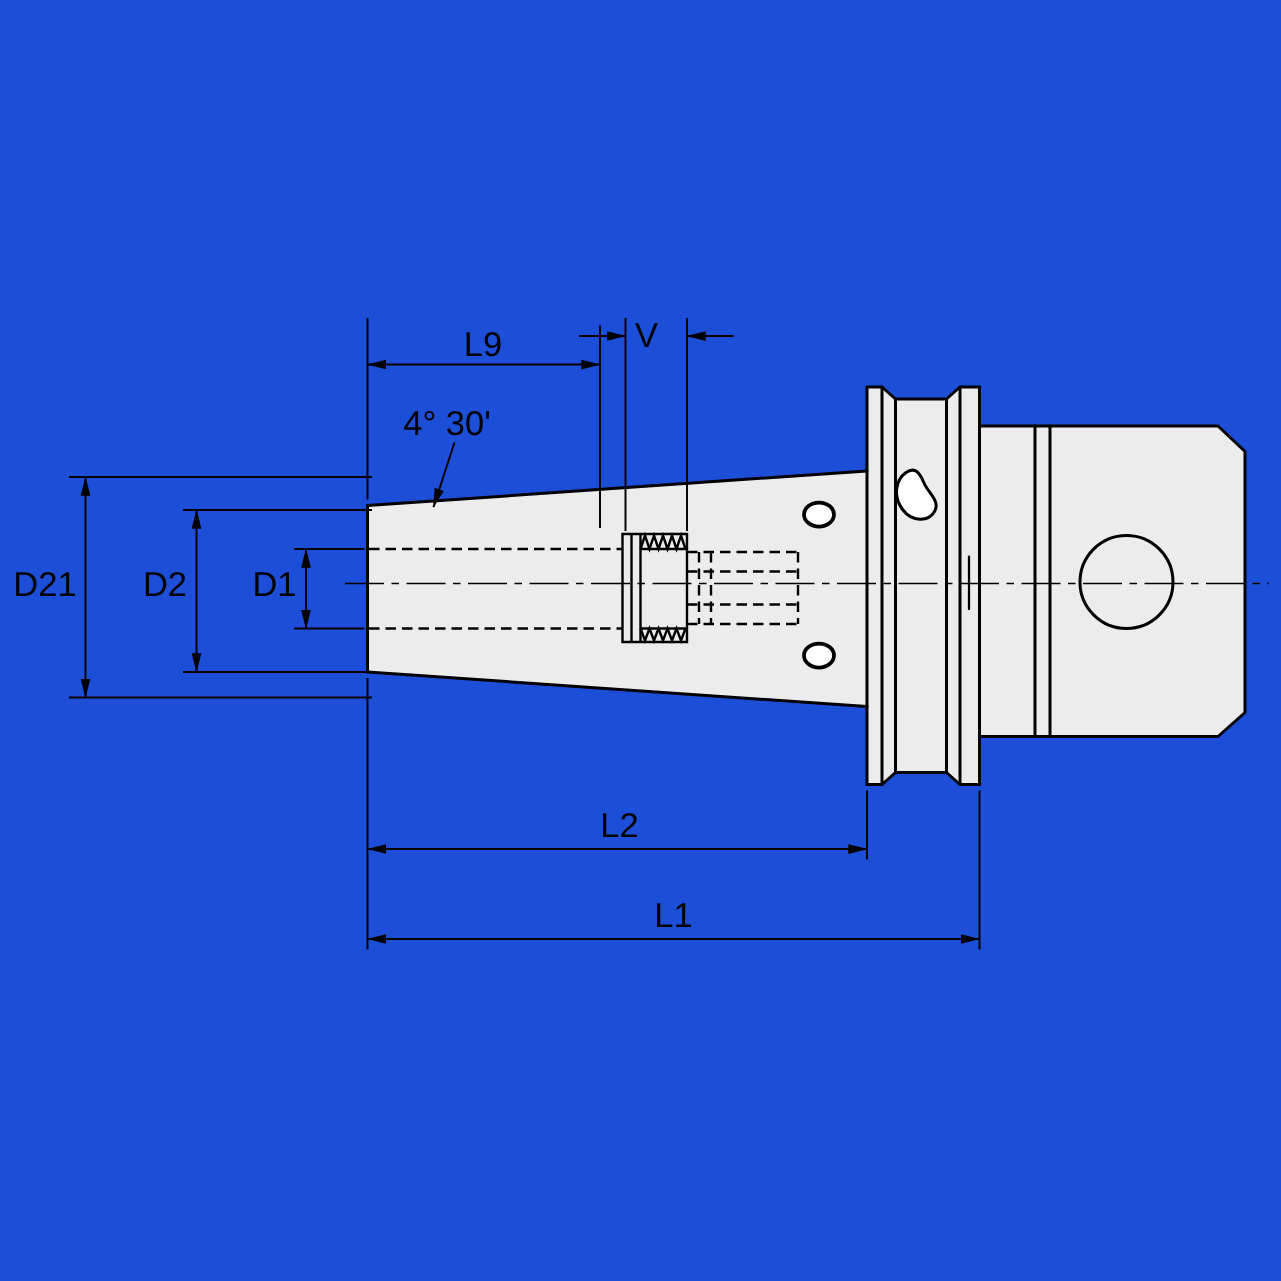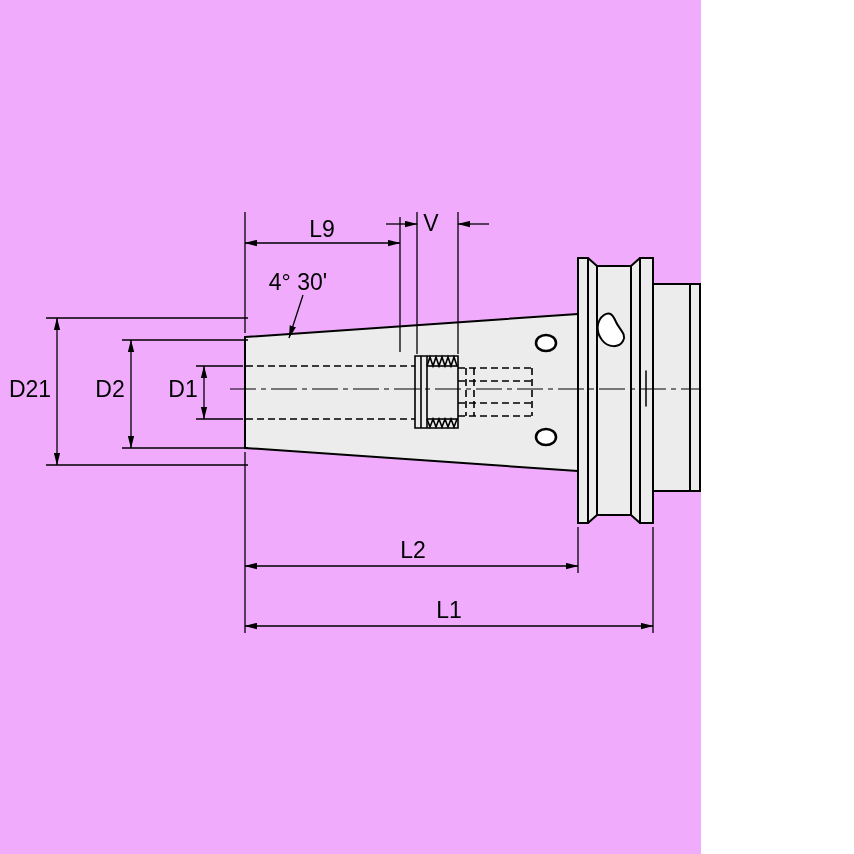--- a/index.html
+++ b/index.html
@@ -5,23 +5,23 @@
   html, body {
     margin: 0;
     padding: 0;
     width: 854px;
     height: 854px;
     background: #ffffff;
     font-family: "Liberation Sans", sans-serif;
   }
   .canvas {
     position: relative;
-    width: 701px;
+    width: 854px;
     height: 854px;
-    background: #f0abfc;
+    background: #1d4ed8;
     overflow: hidden;
   }
   svg text {
     font-family: "Liberation Sans", sans-serif;
     font-size: 23px;
     fill: #000000;
     text-anchor: middle;
   }
   .edge   { stroke: #000; stroke-width: 2;   fill: none; stroke-linecap: round; stroke-linejoin: round; }
   .thin   { stroke: #000; stroke-width: 1.3; fill: none; }

